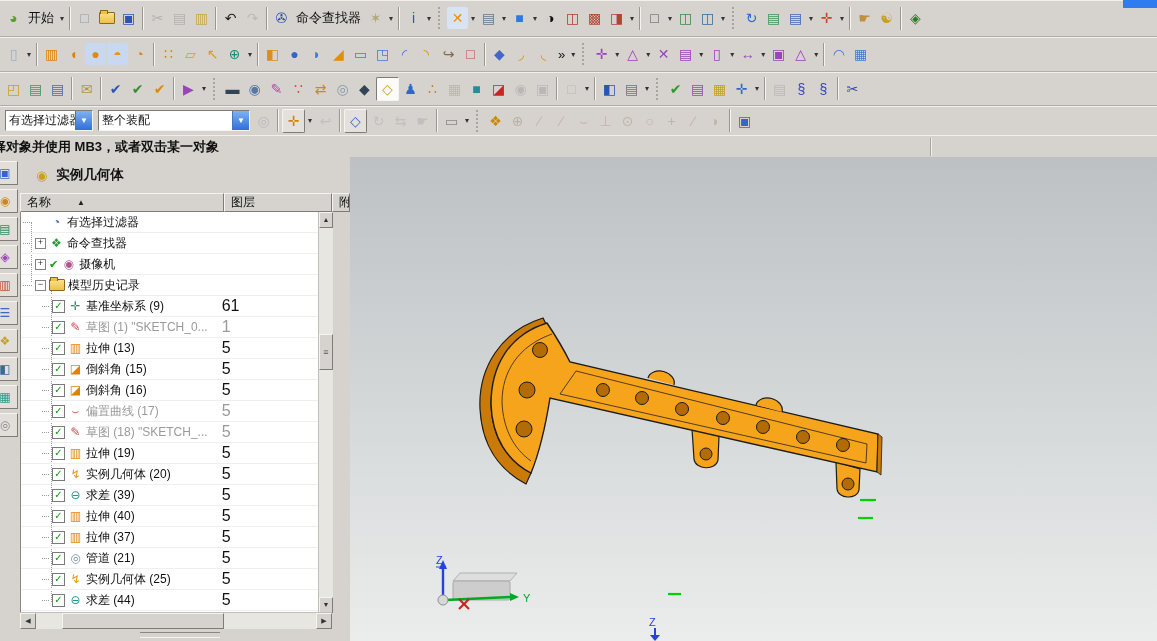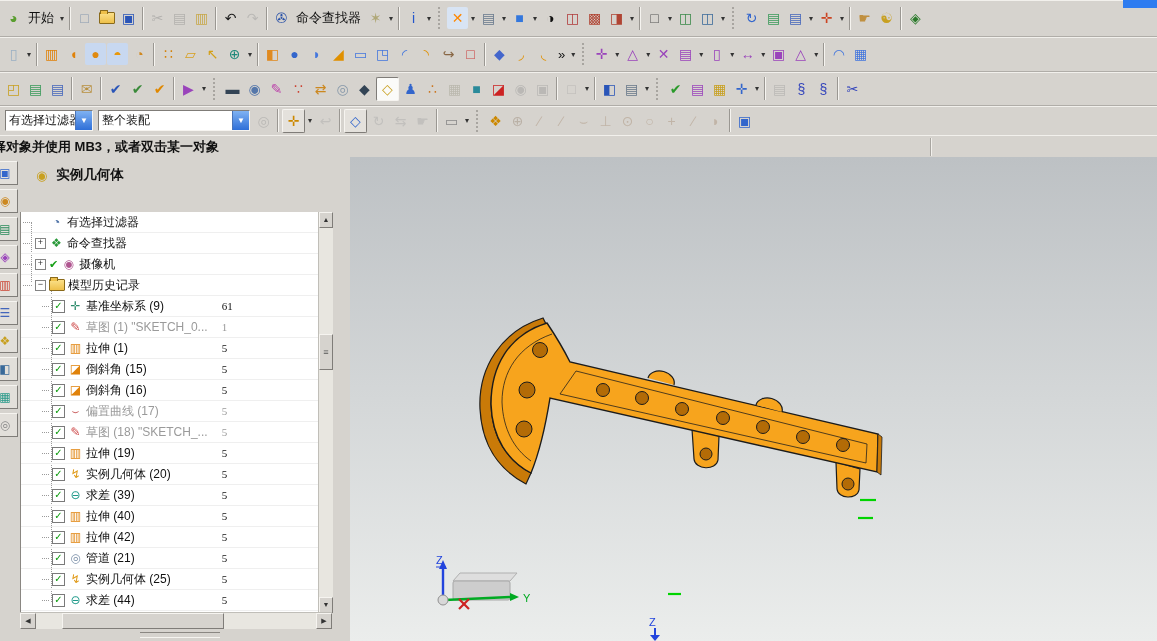--- a/index.html
+++ b/index.html
@@ -50,21 +50,21 @@
            display:flex;align-items:center;padding-left:6px;gap:26px;font-size:12px;overflow:hidden;white-space:nowrap;}
   .ch-name{width:196px;} .ch-layer{width:100px;} .ch-attr{flex:1;}
   .sortarr{font-size:8px;color:#222;}
   #treewrap{position:absolute;left:0;top:55px;bottom:28px;width:312px;background:#fff;
             border-left:1px solid #8a8782;overflow:hidden;}
   #tree{position:absolute;left:0;top:0;right:14px;}
   .guide{position:absolute;border-left:1px dotted #9a9a9a;width:0;}
   #guide1{left:10px;top:10px;height:60px;} #guide2{left:30px;top:76px;height:314px;}
   .trow{display:flex;height:20px;align-items:center;border-bottom:1px solid #efefef;font-size:12px;position:relative;}
   .tname{width:196px;display:flex;align-items:center;overflow:hidden;white-space:nowrap;gap:3px;}
-  .tlayer{width:100px;padding-left:10px;font-size:11px;font-family:Liberation Serif, serif;}
+  .tlayer{width:100px;padding-left:10px;font-size:16px;}
   .tattr{flex:1;}
   .stub{width:9px;border-top:1px dotted #9a9a9a;height:0;margin-left:2px;}
   .stub2{width:7px;border-top:1px dotted #9a9a9a;height:0;margin-left:21px;}
   .exp{width:9px;height:9px;min-width:9px;border:1px solid #848484;background:#fff;font-size:9px;line-height:7px;
        text-align:center;color:#333;}
   .expblank{width:11px;}
   .chk{width:11px;height:11px;min-width:11px;border:1px solid #7a7a7a;background:#fff;font-size:10px;line-height:10px;
        text-align:center;color:#0a9a0a;font-weight:bold;}
   .precheck{color:#18a018;font-size:11px;font-weight:bold;}
   .ticon{font-size:12px;width:15px;text-align:center;}
@@ -557,20 +557,32 @@
         <div class="resbtn">
           <span style="color: rgb(136, 136, 136);">◎</span>
         </div>
       </div>
 
     <div id="panel">
       <div id="panel-header">
         <span class="hicon">◉</span>
         <span class="htitle">实例几何体</span>
       </div>
+      <div id="colheads">
+        <div class="colhead ch-name">
+          <span>名称</span>
+          <span class="sortarr">▲</span>
+        </div>
+        <div class="colhead ch-layer">
+          <span>图层</span>
+        </div>
+        <div class="colhead ch-attr">
+          <span>附</span>
+        </div>
+      </div>
       <div id="treewrap">
         <div id="tree">
           <div class="guide" id="guide1"></div>
           <div class="guide" id="guide2"></div>
         <div class="trow">
               <div class="tcell tname">
                 <span class="stub"></span>
                 <span class="expblank"></span>
                 <span class="ticon" style="color: rgb(74, 111, 165);">◔</span>
                 <span class="tlab">有选择过滤器</span>
@@ -627,21 +639,21 @@
                 <span class="tlab gray">草图 (1) "SKETCH_0...</span>
               </div>
               <div class="tcell tlayer gray">1</div>
               <div class="tcell tattr"></div>
             </div>
             <div class="trow">
               <div class="tcell tname">
                 <span class="stub2"></span>
                 <span class="chk">✓</span>
                 <span class="ticon" style="color: rgb(224, 130, 10);">▥</span>
-                <span class="tlab">拉伸 (1)</span>
+                <span class="tlab">拉伸 (13)</span>
               </div>
               <div class="tcell tlayer">5</div>
               <div class="tcell tattr"></div>
             </div>
             <div class="trow">
               <div class="tcell tname">
                 <span class="stub2"></span>
                 <span class="chk">✓</span>
                 <span class="ticon" style="color: rgb(224, 130, 10);">◪</span>
                 <span class="tlab">倒斜角 (15)</span>
@@ -717,21 +729,21 @@
                 <span class="tlab">拉伸 (40)</span>
               </div>
               <div class="tcell tlayer">5</div>
               <div class="tcell tattr"></div>
             </div>
             <div class="trow">
               <div class="tcell tname">
                 <span class="stub2"></span>
                 <span class="chk">✓</span>
                 <span class="ticon" style="color: rgb(224, 130, 10);">▥</span>
-                <span class="tlab">拉伸 (42)</span>
+                <span class="tlab">拉伸 (37)</span>
               </div>
               <div class="tcell tlayer">5</div>
               <div class="tcell tattr"></div>
             </div>
             <div class="trow">
               <div class="tcell tname">
                 <span class="stub2"></span>
                 <span class="chk">✓</span>
                 <span class="ticon" style="color: rgb(122, 143, 168);">◎</span>
                 <span class="tlab">管道 (21)</span>

